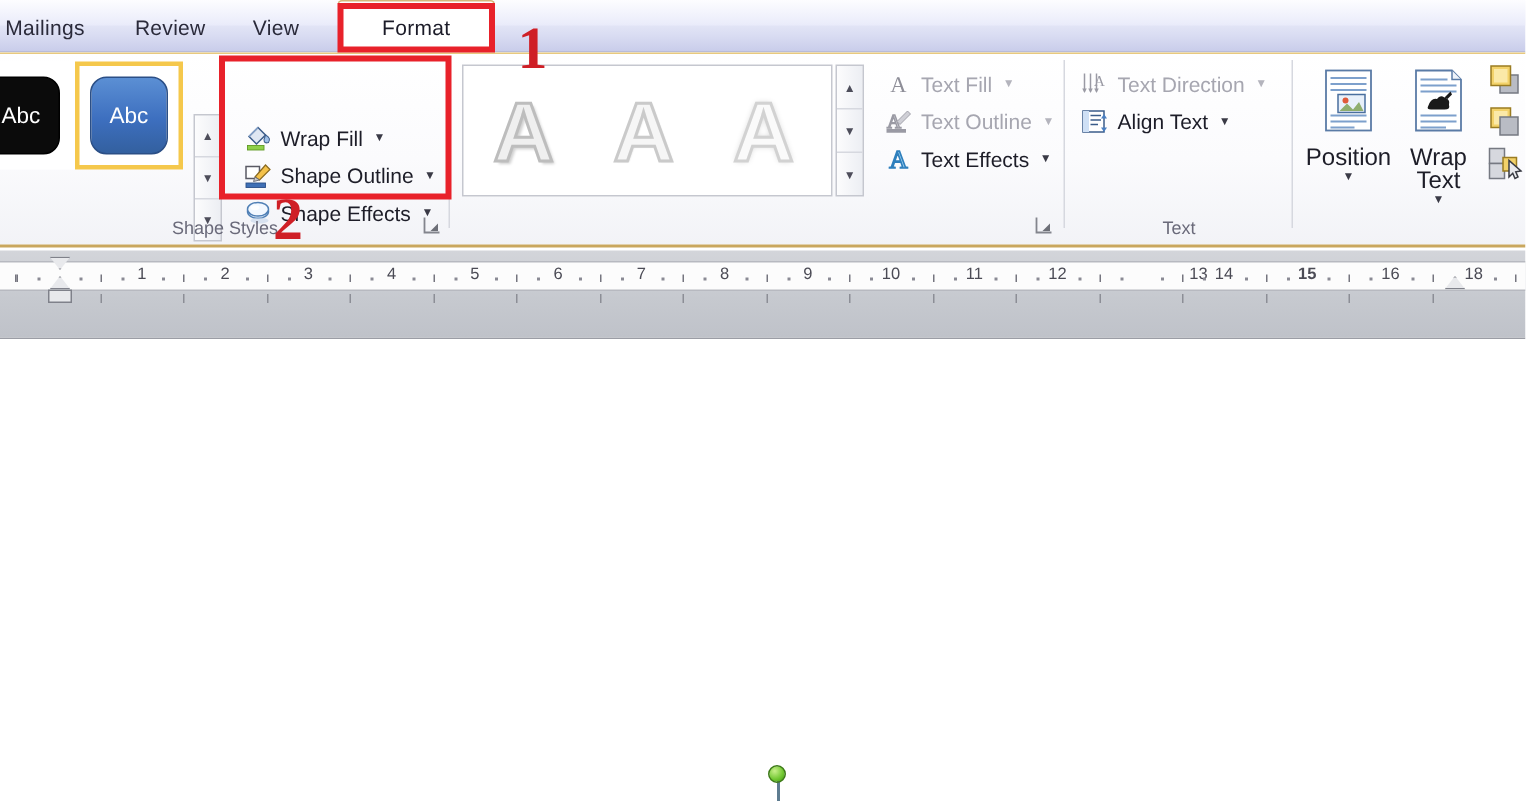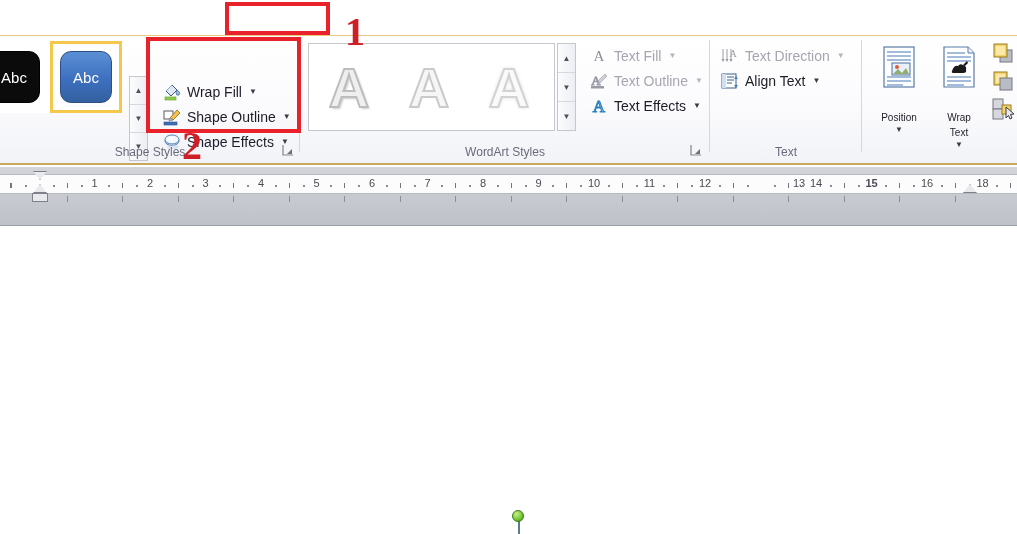--- a/index.html
+++ b/index.html
@@ -127,21 +127,21 @@
   #text-cmds { left: 6px; top: 8px; }
 
   
   #grp-arrange { left: 862px; width: 155px; }
   .big-btn {
     position: absolute; top: 6px; width: 58px; height: 112px;
     display:flex; flex-direction:column; align-items:center; cursor:pointer;
   }
   .big-btn .bico { width:42px; height:50px; margin-top:3px; }
   .big-btn .blabel {
-    font-size:10px; color:#1d1d28; text-align:center; line-height:15px; margin-top:16px;
+    font-size:16px; color:#1d1d28; text-align:center; line-height:15px; margin-top:4px;
   }
   .big-btn .bcaret { font-size:8px; color:#3a3a46; }
   #btn-position { left: 8px; }
   #btn-wraptext { left: 68px; }
   .small-arrange { position:absolute; right: 2px; top: 6px; display:flex; flex-direction:column; gap:4px; }
   .small-arrange .sico { width: 24px; height: 24px; cursor:pointer; }
 
   
   .ruler-wrap {
     position: absolute; left: 0; top: 167px; width: 1017px; height: 58px;
@@ -205,20 +205,27 @@
     font-family: "Liberation Serif", serif;
   }
   #rednum-1 { left: 345px; top: 8px; font-size: 40px; }
   #rednum-2 { left: 182px; top: 122px; font-size: 40px; }
 </style>
 </head>
 <body>
 
 <div id="app">
 
+  <div class="tabbar">
+    <div class="glare"></div>
+    <div class="tab" id="tab-mailings">Mailings</div>
+    <div class="tab" id="tab-review">Review</div>
+    <div class="tab" id="tab-view">View</div>
+    <div class="tab active" id="tab-format">Format</div>
+  </div>
 
   <div class="ribbon">
     <div class="ribbon-topline"></div>
 
     <div class="grp" id="grp-shapestyles">
 
       <div class="style-gallery">
         <div class="style-thumb">
           <div class="abc-shape abc-black">Abc</div>
         </div>
@@ -325,21 +332,20 @@
           <span class="ico">
             <svg viewBox="0 0 20 20" width="20" height="20">
               <text x="10" y="16" font-size="17" font-family="Liberation Serif, serif" text-anchor="middle" fill="#9fd2f0" stroke="#2e7fbd" stroke-width="1.1">A</text>
             </svg>
           </span>
           <span>Text Effects</span>
           <span class="caret">▼</span>
         </div>
       </div>
 
-      <div class="grp-title">WordArt Styles</div>
       <div class="dlg-launcher" style="left:390px;">
         <svg viewBox="0 0 13 13" width="13" height="13">
           <path d="M1 1 L1 11 L11 11" fill="none" stroke="#83858d" stroke-width="1.2"></path>
           <path d="M10 5 L10 10 L5 10 Z" fill="#6d6f77"></path>
         </svg>
       </div>
       <div class="grp-sep" style="left:409px;"></div>
     </div>
 
     <div class="grp" id="grp-text">

